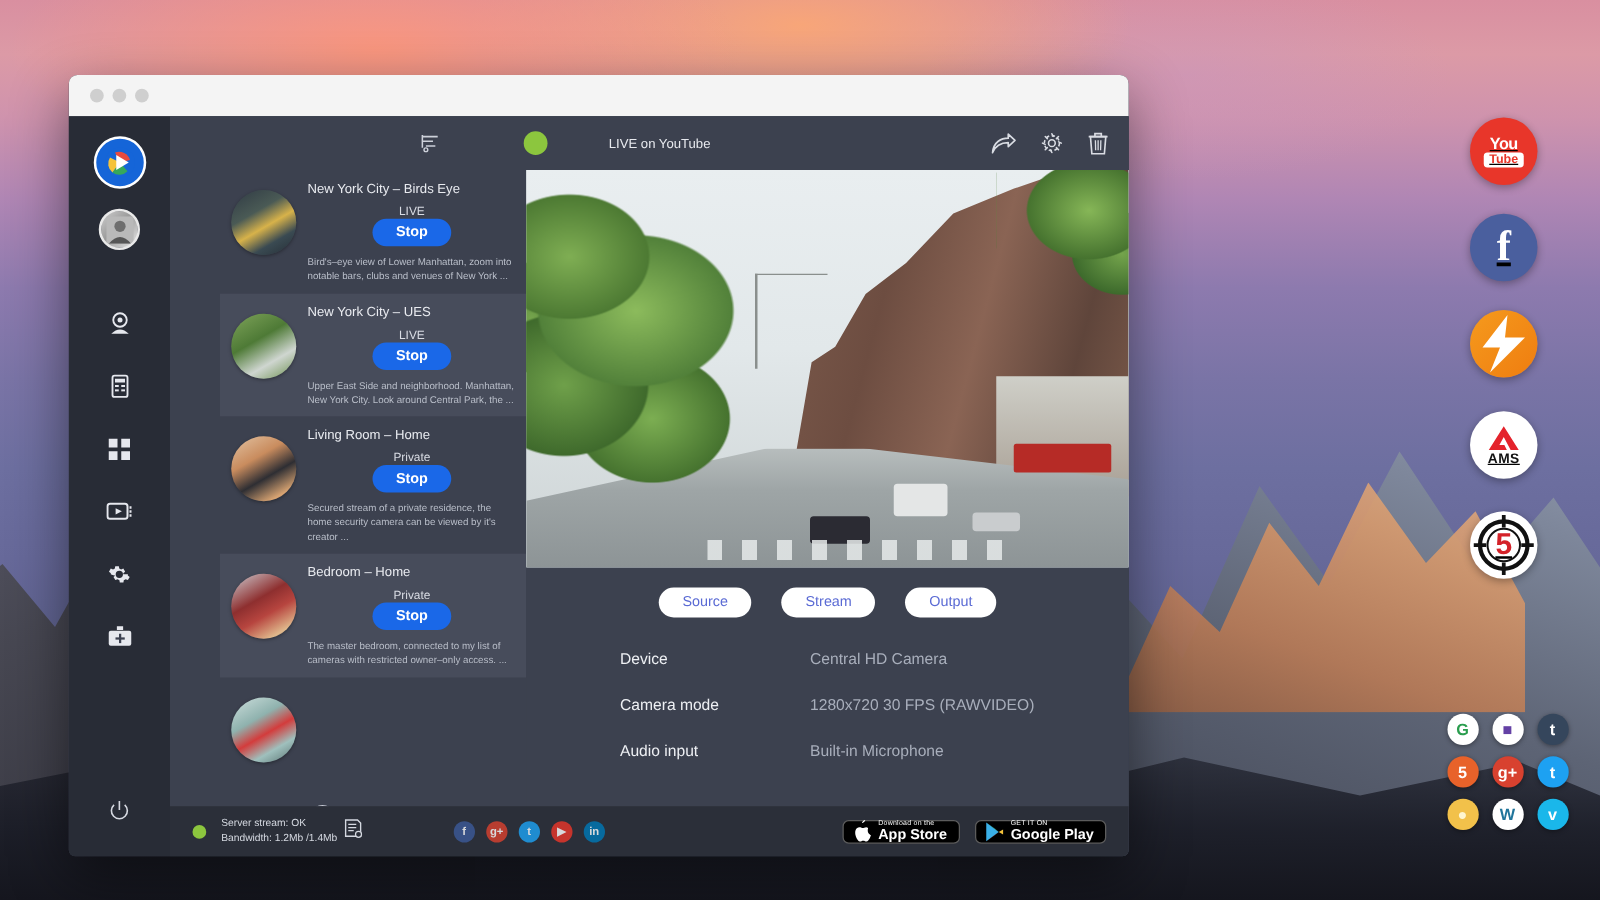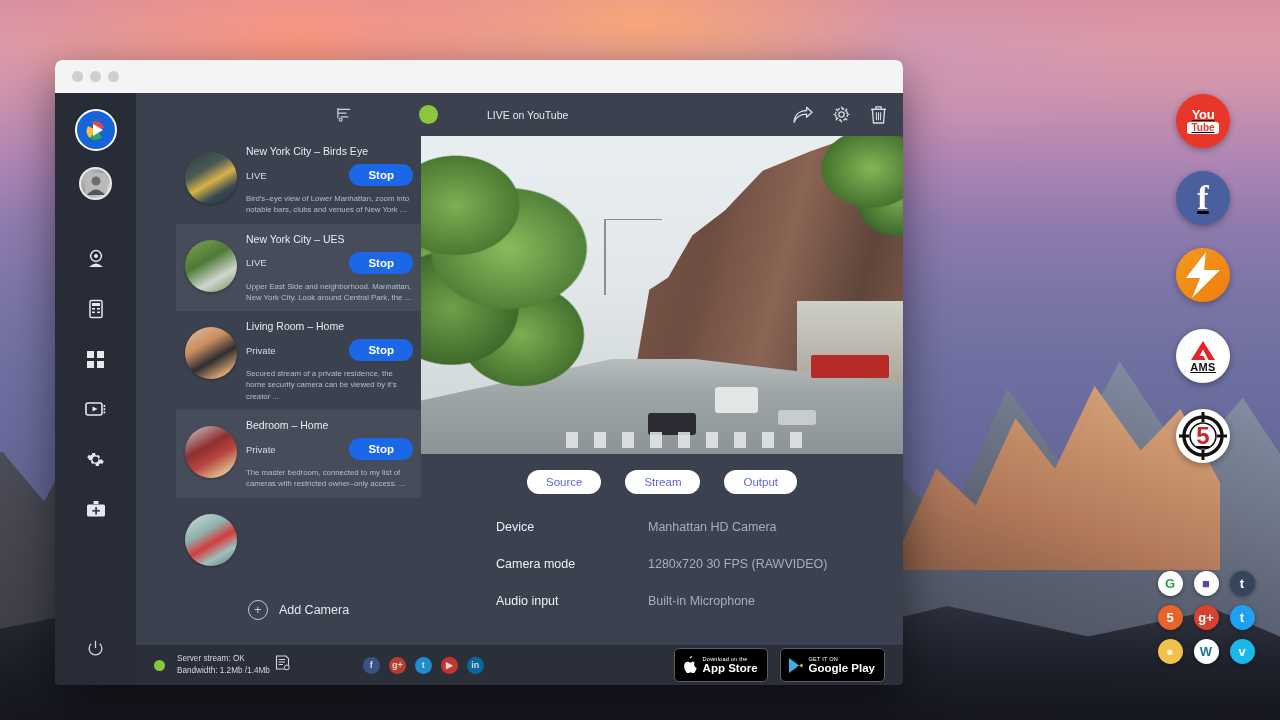--- a/index.html
+++ b/index.html
@@ -143,21 +143,21 @@
   #cam-list { width: 245px; flex: 0 0 245px; background: #3c414f; overflow: hidden; }
   .cam-row { display: flex; padding: 9px 8px 8px 9px; position: relative; }
   .cam-row.alt { background: #474c5b; justify-content: center; }
   .cam-thumb {
     width: 52px; height: 52px; border-radius: 50%; flex: 0 0 52px;
     margin-top: 7px; margin-right: 9px; overflow: hidden;
     box-shadow: 0 1px 3px rgba(0,0,0,.35);
   }
   .cam-info { flex: 1; min-width: 0; }
   .cam-title { color: #e9ebf0; font-size: 10.5px; margin-bottom: 7px; white-space: nowrap; overflow:hidden; }
-  .cam-mid { display: flex; align-items: center; margin-bottom: 7px; }
+  .cam-mid { display: flex; align-items: center; margin-bottom: 7px; flex-direction: column; }
   .cam-state { color: #d9dce4; font-size: 9.5px; flex: 1; }
   .cam-btn {
     background: #1a68e8; color: #fff; font-size: 11.5px; font-weight: bold;
     border: none; border-radius: 13px; padding: 5px 19px; cursor: pointer;
     font-family: "Liberation Sans", sans-serif;
   }
   .cam-desc { color: #b9bec9; font-size: 7.8px; line-height: 1.45; }
 
   #add-camera {
     display: flex; align-items: center; justify-content: center;
@@ -235,21 +235,21 @@
   #srv-doc { margin-left: 5px; }
   #sb-social { display: flex; gap: 9px; margin-left: 73px; }
   .sb-ico {
     width: 17px; height: 17px; border-radius: 50%;
     display:flex; align-items:center; justify-content:center;
     color:#fff; font-size:9px; font-weight:bold; opacity:.82;
   }
   #stores { margin-left: auto; display: flex; gap: 12px; }
   .store {
     background: #000; border: 1px solid #5c5c5c; border-radius: 5px;
-    height: 34px; display: flex; align-items: center; padding: 0 9px 0 7px; cursor: pointer;
+    height: 19px; display: flex; align-items: center; padding: 0 9px 0 7px; cursor: pointer;
   }
   .store-txt { margin-left: 6px; color:#fff; }
   .store-sm { font-size: 5.6px; letter-spacing:.2px; display:block; }
   .store-lg { font-size: 11.5px; font-weight: bold; display:block; line-height:12px; }
 </style>
 </head>
 <body>
 
 <div id="desktop">
 
@@ -503,21 +503,21 @@
 
             <div id="tabs">
                 <button class="tab">Source</button>
                 <button class="tab">Stream</button>
                 <button class="tab">Output</button>
               </div>
 
             <div id="specs">
                 <div class="spec-row">
                   <div class="spec-key">Device</div>
-                  <div class="spec-val">Manhattan HD Camera</div>
+                  <div class="spec-val">Central HD Camera</div>
                 </div>
                 <div class="spec-row">
                   <div class="spec-key">Camera mode</div>
                   <div class="spec-val">1280x720 30 FPS (RAWVIDEO)</div>
                 </div>
                 <div class="spec-row">
                   <div class="spec-key">Audio input</div>
                   <div class="spec-val">Built-in Microphone</div>
                 </div>
               </div>

